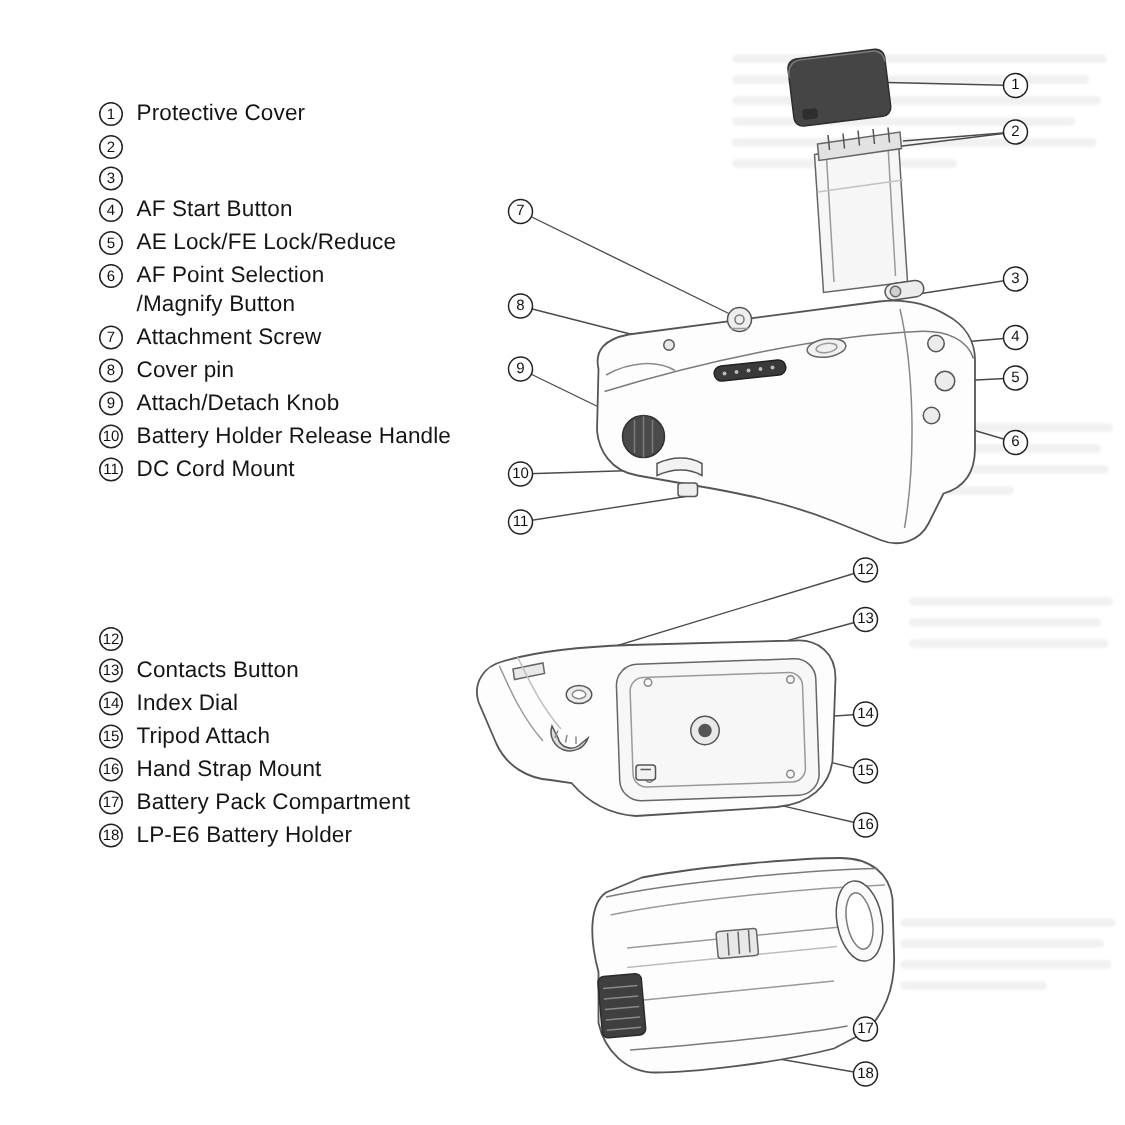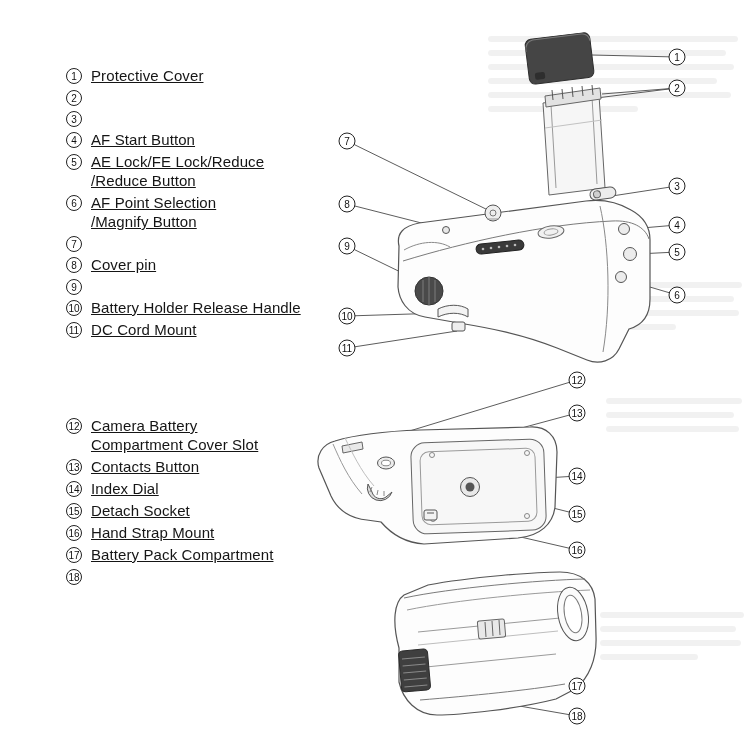--- a/index.html
+++ b/index.html
@@ -11,21 +11,21 @@
   .parts-list { position:absolute; display:flex; flex-direction:column; }
   #list1 { left:66px; top:66px; }
   #list2 { left:66px; top:416px; }
   .part-item { display:flex; align-items:flex-start; margin-bottom:3px; }
   .num-circle {
     flex:0 0 auto; width:16px; height:16px; border:1.2px solid #222; border-radius:50%;
     font-size:10px; line-height:15px; text-align:center; margin-top:2px; margin-right:9px;
     color:#111; background:#fff; box-sizing:border-box;
   }
   .part-label { font-size:15px; line-height:19px; letter-spacing:0.1px; }
-  .part-label .l1, .part-label .l2 { display:block; white-space:nowrap;text-decoration:underline; }
+  .part-label .l1, .part-label .l2 { display:block; white-space:nowrap; }
   .part-label .l2:empty { display:none; }
   
   .callout {
     position:absolute; width:17px; height:17px; border:1px solid #222; border-radius:50%;
     background:#fff; font-size:10px; line-height:16px; text-align:center; color:#111;
     transform:translate(-50%,-50%); box-sizing:border-box; z-index:4;
   }
   
   .diagram-svg { position:absolute; left:0; top:0; z-index:2; }
   
@@ -243,92 +243,96 @@
     <div class="part-item">
       <span class="num-circle">4</span>
       <span class="part-label">
           <span class="l1">AF Start Button</span>
         </span>
     </div>
     <div class="part-item">
       <span class="num-circle">5</span>
       <span class="part-label">
           <span class="l1">AE Lock/FE Lock/Reduce</span>
-          <span class="l2">/Reduce Button</span>
         </span>
     </div>
     <div class="part-item">
       <span class="num-circle">6</span>
       <span class="part-label">
           <span class="l1">AF Point Selection</span>
           <span class="l2">/Magnify Button</span>
         </span>
     </div>
     <div class="part-item">
       <span class="num-circle">7</span>
+      <span class="part-label">
+          <span class="l1">Attachment Screw</span>
+        </span>
     </div>
     <div class="part-item">
       <span class="num-circle">8</span>
       <span class="part-label">
           <span class="l1">Cover pin</span>
         </span>
     </div>
     <div class="part-item">
       <span class="num-circle">9</span>
+      <span class="part-label">
+          <span class="l1">Attach/Detach Knob</span>
+        </span>
     </div>
     <div class="part-item">
       <span class="num-circle">10</span>
       <span class="part-label">
           <span class="l1">Battery Holder Release Handle</span>
         </span>
     </div>
     <div class="part-item">
       <span class="num-circle">11</span>
       <span class="part-label">
           <span class="l1">DC Cord Mount</span>
         </span>
     </div>
   </div>
 
   <div class="parts-list" id="list2">
     <div class="part-item">
       <span class="num-circle">12</span>
-      <span class="part-label">
-          <span class="l1">Camera Battery</span>
-          <span class="l2">Compartment Cover Slot</span>
-        </span>
     </div>
     <div class="part-item">
       <span class="num-circle">13</span>
       <span class="part-label">
           <span class="l1">Contacts Button</span>
         </span>
     </div>
     <div class="part-item">
       <span class="num-circle">14</span>
       <span class="part-label">
           <span class="l1">Index Dial</span>
         </span>
     </div>
     <div class="part-item">
       <span class="num-circle">15</span>
       <span class="part-label">
-          <span class="l1">Detach Socket</span>
+          <span class="l1">Tripod Attach</span>
         </span>
     </div>
     <div class="part-item">
       <span class="num-circle">16</span>
       <span class="part-label">
           <span class="l1">Hand Strap Mount</span>
         </span>
     </div>
     <div class="part-item">
       <span class="num-circle">17</span>
       <span class="part-label">
           <span class="l1">Battery Pack Compartment</span>
         </span>
     </div>
     <div class="part-item">
       <span class="num-circle">18</span>
+      <span class="part-label">
+          <span class="l1">LP-E6 Battery Holder</span>
+        </span>
     </div>
   </div>
 
 </div>
 
 </body></html>

